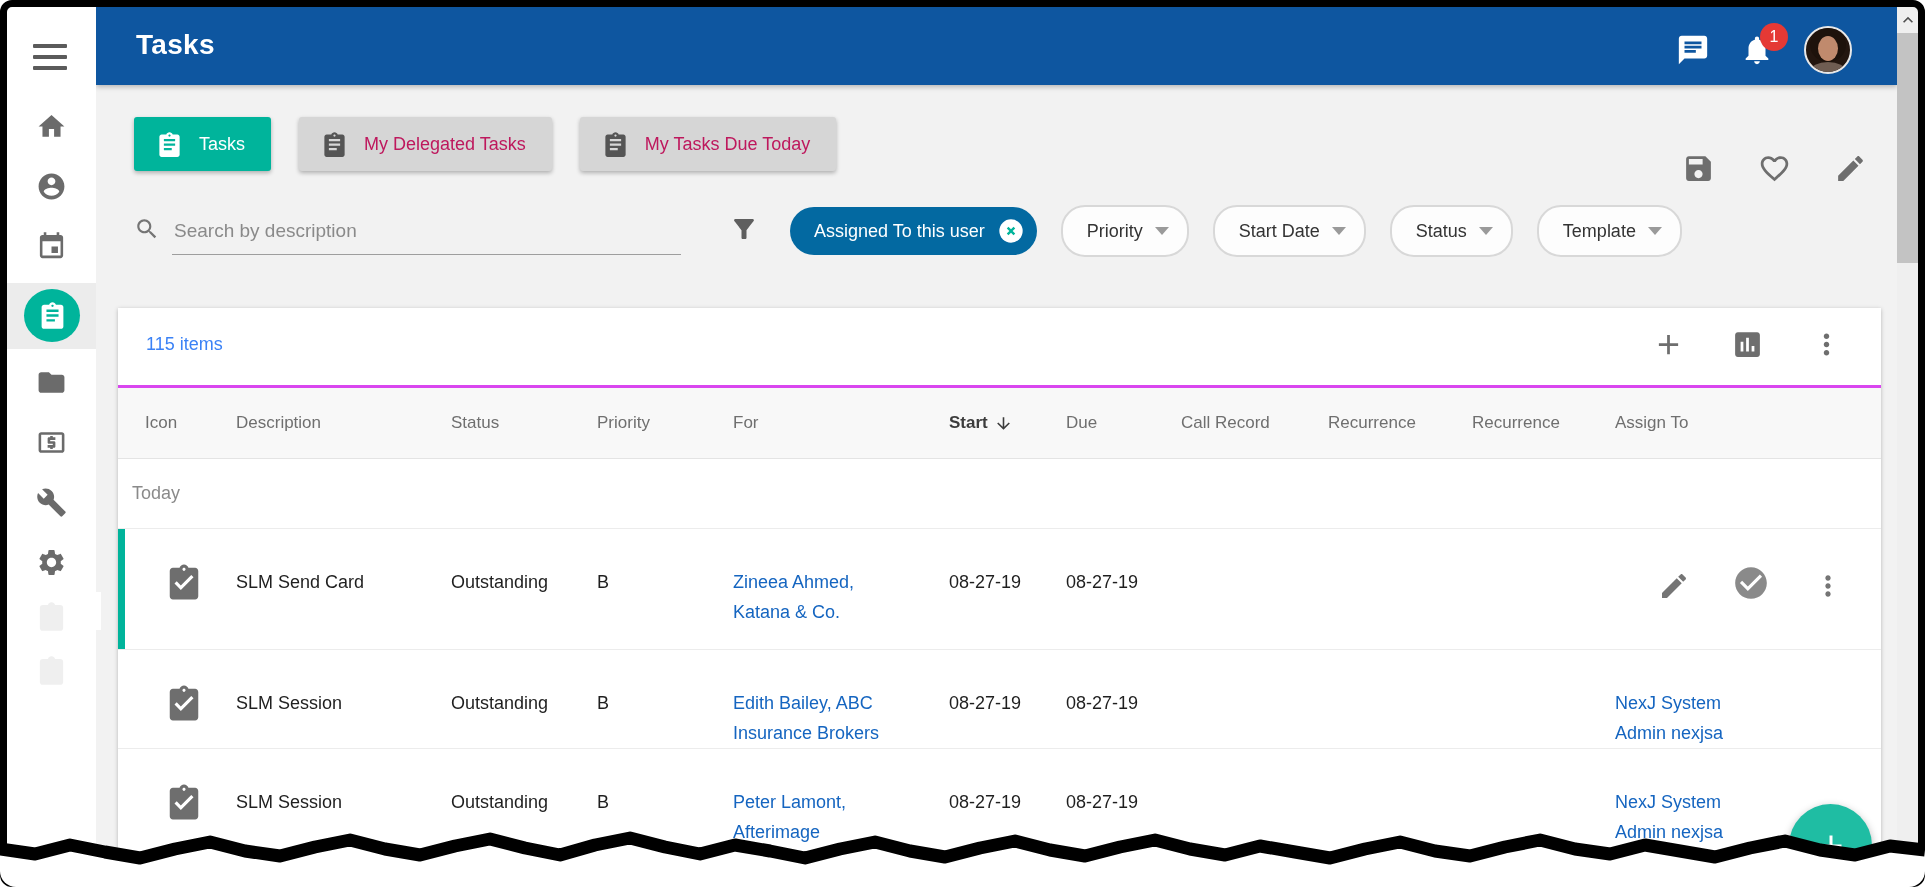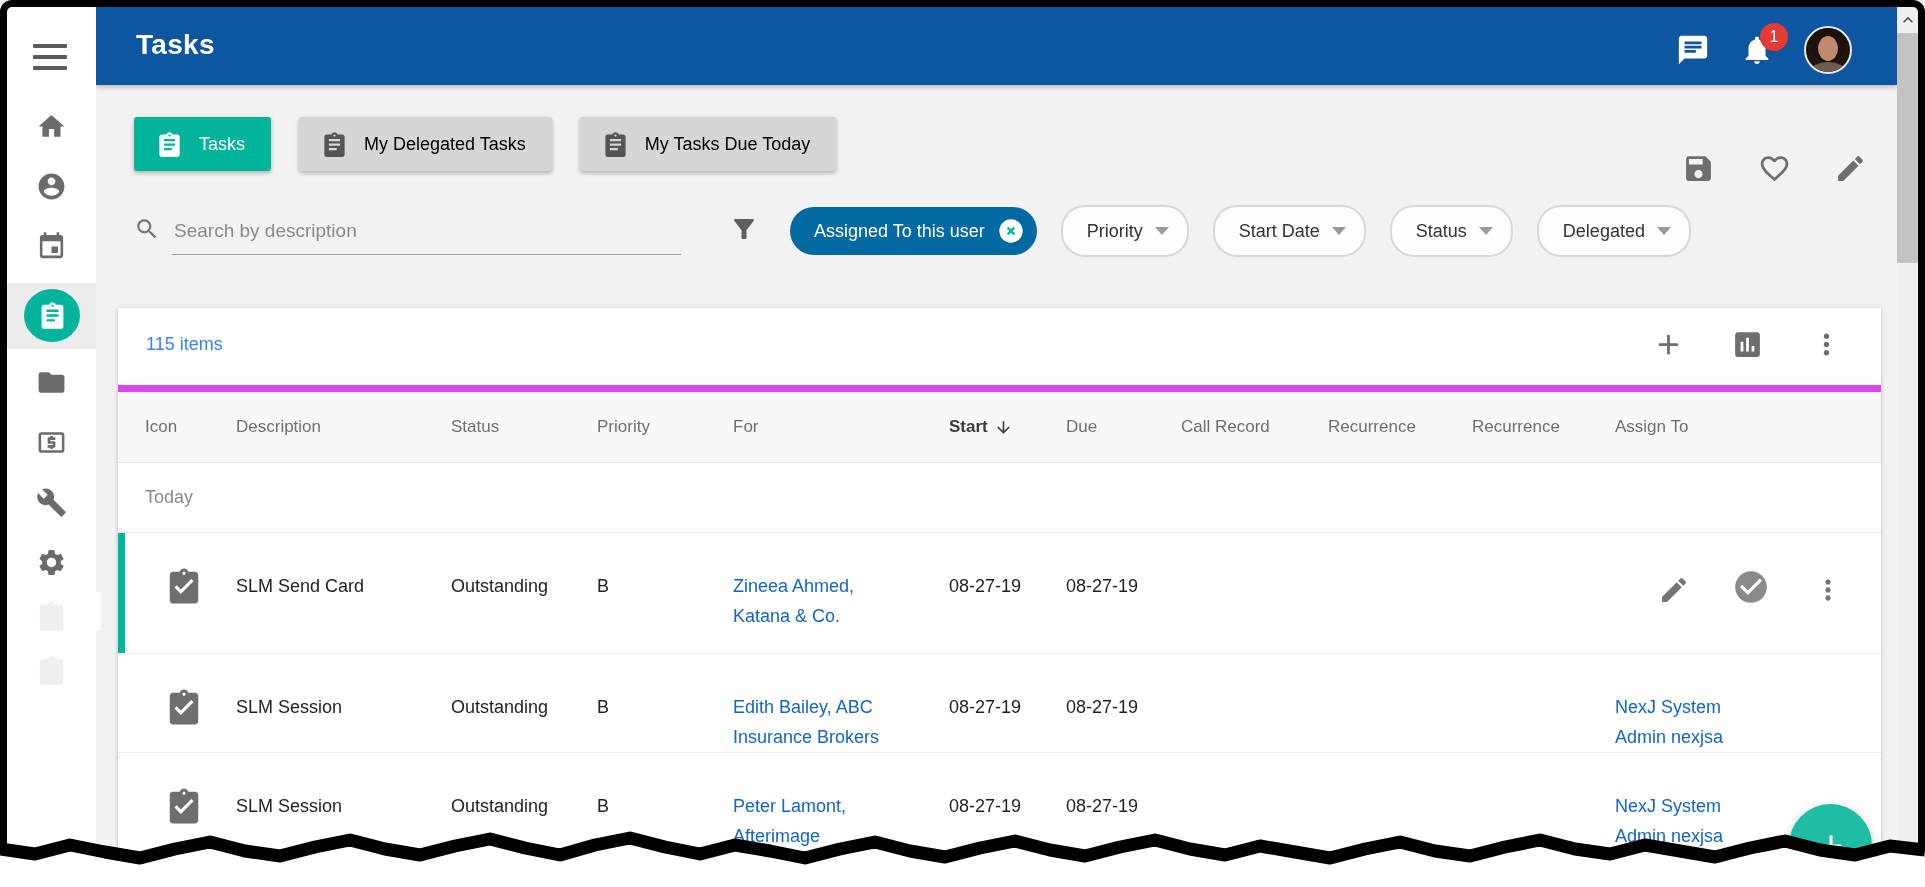--- a/index.html
+++ b/index.html
@@ -1,18 +1,18 @@
 <!DOCTYPE html>
 <html><head>
 <meta charset="utf-8">
 <style>
   html,body{margin:0;padding:0;background:#fff;}
   body{font-family:"Liberation Sans", sans-serif; -webkit-font-smoothing:antialiased;}
   .stage{position:relative;width:1925px;height:887px;overflow:hidden;background:#fff;}
-  .screen{position:absolute;inset:0;border-radius:1px;overflow:hidden;background:#f2f2f2;}
+  .screen{position:absolute;inset:0;border-radius:16px;overflow:hidden;background:#f2f2f2;}
   .frame{position:absolute;inset:0;border:7px solid #000;border-radius:12px;z-index:40;pointer-events:none;}
 
   
   .appbar{position:absolute;left:96px;top:7px;width:1801px;height:78px;background:#0e56a0;box-shadow:0 2px 5px rgba(0,0,0,.25);z-index:5;}
   .appbar-title{position:absolute;left:40px;top:22px;color:#fff;font-size:28px;font-weight:700;letter-spacing:.3px;}
   .appbar-icons{position:absolute;right:45px;top:19px;display:flex;align-items:center;gap:30px;}
   .abicon{width:34px;height:34px;}
   .abicon svg{width:34px;height:34px;fill:#fff;}
   .bell-wrap{position:relative;}
   .badge{position:absolute;top:-10px;right:-14px;min-width:28px;height:28px;border-radius:50%;background:#e53935;color:#fff;font-size:16px;display:flex;align-items:center;justify-content:center;}
@@ -30,21 +30,21 @@
   .nav-active-band{position:absolute;left:0;top:276px;width:89px;height:66px;background:#ececec;}
   .nav-active-circle{position:absolute;left:17px;top:282px;width:56px;height:53px;border-radius:50%;background:#00b49b;display:flex;align-items:center;justify-content:center;}
   .nav-active-circle svg{width:29px;height:29px;fill:#fff;}
   .nav-faint svg{opacity:.10;}
   .sidebar-notch{position:absolute;left:89px;top:592px;width:12px;height:38px;background:#fff;z-index:7;}
 
   
   .tabs-row{position:absolute;left:134px;top:117px;display:flex;gap:28px;z-index:3;}
   .tabbtn{height:54px;border-radius:3px;display:flex;align-items:center;gap:16px;padding:0 26px 0 22px;background:#d6d6d6;box-shadow:0 2px 4px rgba(0,0,0,.28);cursor:pointer;}
   .tabbtn svg{width:27px;height:27px;fill:#555;}
-  .tabbtn span{font-size:18px;color:#000000;}
+  .tabbtn span{font-size:18px;color:#be185d;}
   .tabbtn.active{background:#00b49b;}
   .tabbtn.active svg{fill:#fff;}
   .tabbtn.active span{color:#fff;}
   .view-actions{position:absolute;right:58px;top:152px;display:flex;gap:43px;z-index:3;}
   .view-actions svg{width:33px;height:33px;fill:#6e6e6e;}
 
   .search-row{position:absolute;left:134px;top:205px;height:52px;z-index:3;display:flex;align-items:center;}
   .search-ic svg{width:26px;height:26px;fill:#757575;}
   .search-input{width:505px;margin-left:12px;border:none;outline:none;background:transparent;border-bottom:1px solid #9e9e9e;font-size:19px;color:#0f172a;height:44px;font-family:"Liberation Sans",sans-serif;}
   .search-input::placeholder{color:#8a8a8a;}
@@ -58,37 +58,37 @@
   .chip.select{background:#fdfdfd;border:2px solid #d8d8d8;color:#333;padding:0 18px 0 24px;gap:12px;}
   .caret{width:0;height:0;border-left:7px solid transparent;border-right:7px solid transparent;border-top:8px solid #9a9a9a;}
 
   
   .card{position:absolute;left:118px;top:308px;width:1763px;height:579px;background:#fff;box-shadow:0 1px 4px rgba(0,0,0,.25);z-index:2;}
   .card-head{position:relative;height:77px;}
   .count{position:absolute;left:28px;top:26px;font-size:18px;color:#3b82f6;}
   .card-head-icons{position:absolute;right:38px;top:20px;display:flex;gap:46px;align-items:center;}
   .card-head-icons svg{width:33px;height:33px;fill:#6e6e6e;}
 
-  .thead{display:flex;height:70px;align-items:center;background:#f8f8f8;border-top:7px solid #d946ef;border-bottom:1px solid #e4e4e4;color:#6f6f6f;font-size:17px;}
+  .thead{display:flex;height:70px;align-items:center;background:#f8f8f8;border-top:3px solid #d946ef;border-bottom:1px solid #e4e4e4;color:#6f6f6f;font-size:17px;}
   .cell{flex:0 0 auto;box-sizing:border-box;}
   .c-icon{width:118px;padding-left:27px;}
   .c-desc{width:215px;}
   .c-status{width:146px;}
   .c-priority{width:136px;}
   .c-for{width:216px;}
   .c-start{width:117px;}
   .c-due{width:115px;}
   .c-callrec{width:147px;}
   .c-attach{width:144px;}
   .c-recur{width:140px;}
   .c-assign{flex:1 1 auto;padding-left:3px;position:relative;}
   .th-start{color:#3c3c3c;font-weight:700;display:flex;align-items:center;gap:6px;}
   .th-start svg{width:19px;height:19px;fill:#3c3c3c;}
 
-  .group-row{height:70px;display:flex;align-items:center;padding-left:27px;color:#8a8a8a;font-size:18px;border-bottom:1px solid #ececec;box-sizing:border-box;}
+  .group-row{height:70px;display:flex;align-items:center;padding-left:14px;color:#8a8a8a;font-size:18px;border-bottom:1px solid #ececec;box-sizing:border-box;}
 
   .trow{position:relative;display:flex;align-items:flex-start;border-bottom:1px solid #ececec;box-sizing:border-box;background:#fff;font-size:18px;color:#1f1f1f;}
   .trow .cell{padding-top:38px;line-height:30px;}
   .accent{position:absolute;left:0;top:0;width:7px;height:100%;background:#00b49b;}
   .clip-ic{margin-left:19px;margin-top:-7px;width:40px;height:44px;display:flex;align-items:center;justify-content:center;}
   .clip-ic svg{width:38px;height:38px;fill:#6e6e6e;}
   .linkline{display:block;color:#1565c0;text-decoration:none;white-space:nowrap;}
   .assign-clip .linkline{width:34px;overflow:hidden;}
   .row-actions{position:absolute;left:1540px;top:35px;display:flex;align-items:center;gap:42px;}
   .row-actions svg{width:32px;height:32px;fill:#757575;}
@@ -257,21 +257,21 @@
     </div>
     <div class="chip select">
       <span>Start Date</span>
       <span class="caret"></span>
     </div>
     <div class="chip select">
       <span>Status</span>
       <span class="caret"></span>
     </div>
     <div class="chip select">
-      <span>Delegated</span>
+      <span>Template</span>
       <span class="caret"></span>
     </div>
   </div>
 
   <div class="card">
     <div class="card-head">
       <div class="count">115 items</div>
       <div class="card-head-icons">
         <svg viewBox="0 0 24 24">
               <path d="M19 13h-6v6h-2v-6H5v-2h6V5h2v6h6v2z"></path>

